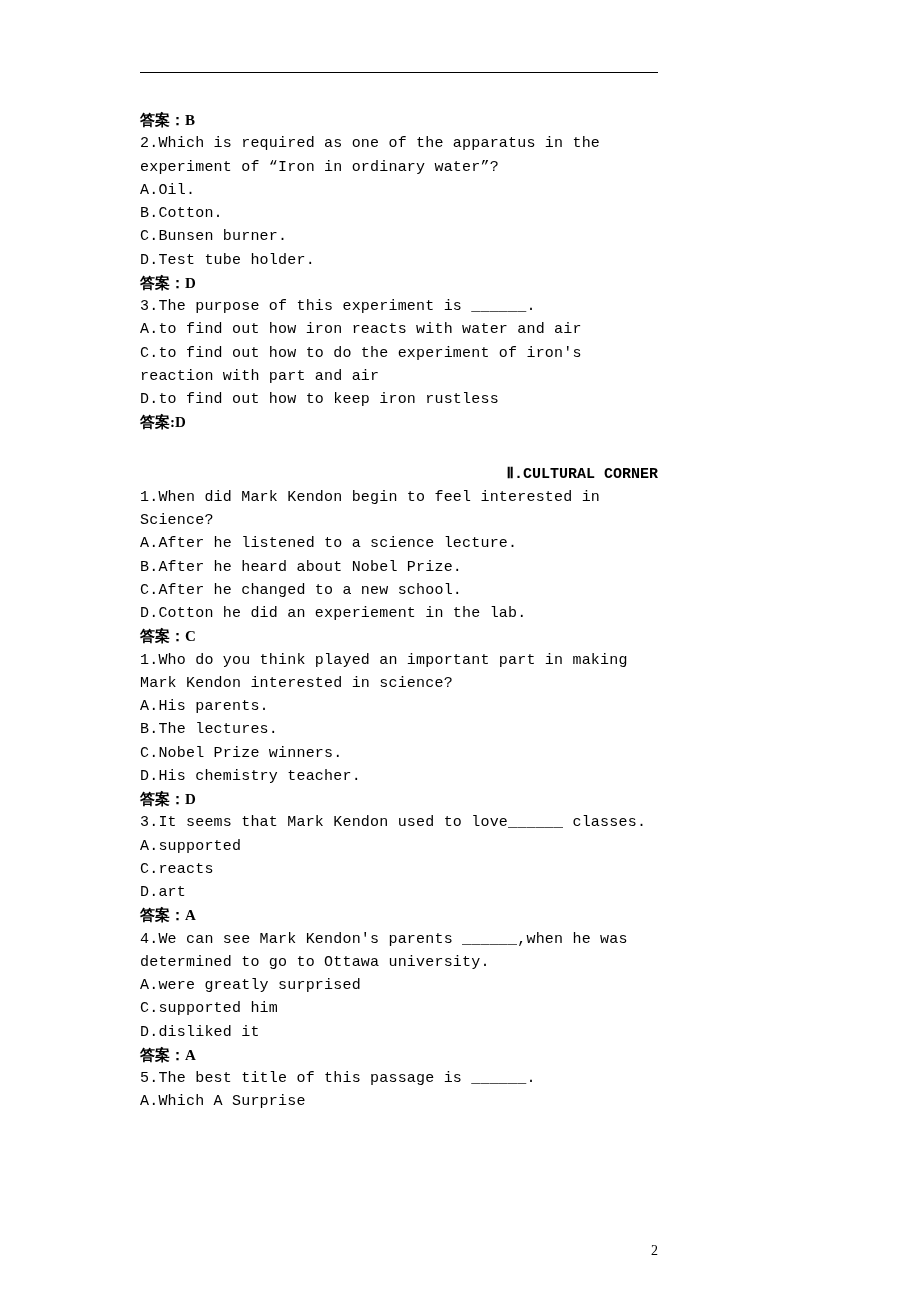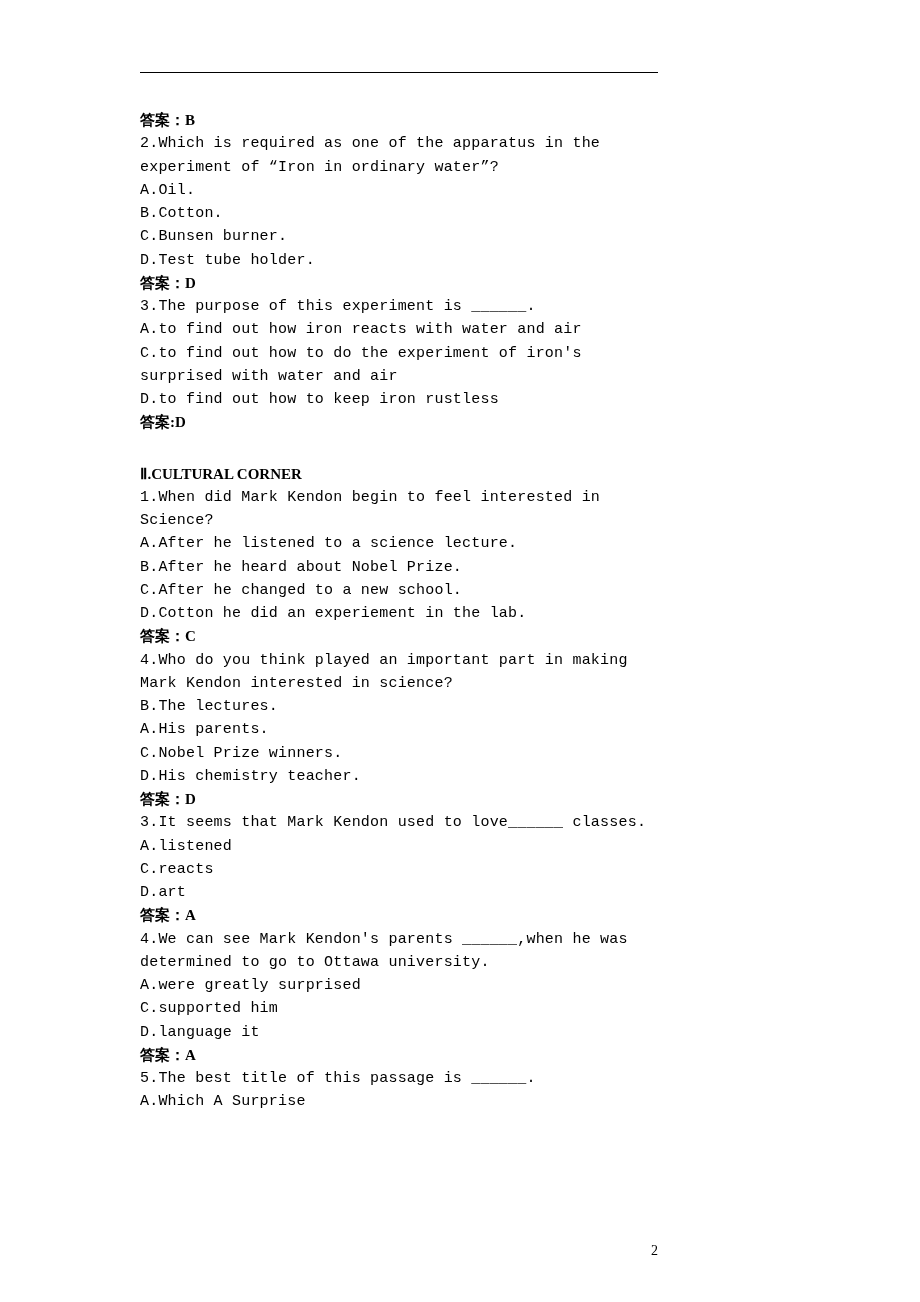--- a/index.html
+++ b/index.html
@@ -24,23 +24,24 @@
     margin: 0 0 36px 0;
   }
   .mono {
     font-family: "Courier New", monospace;
     letter-spacing: 0.2px;
   }
   .bold {
     font-weight: bold;
   }
   .section-title {
-    font-family: Liberation Serif, serif;
+    font-family: Liberation Mono, monospace;
     font-weight: bold;
     margin-top: 14px;
+    text-align: right;
   }
   .line {
     white-space: pre-wrap;
   }
   .pagenum {
     position: absolute;
     bottom: 40px;
     right: 130px;
     font-family: "Times New Roman", serif;
     font-size: 14px;
@@ -55,51 +56,51 @@
   <div class="bold line">答案：B</div>
   <div class="mono line">2.Which is required as one of the apparatus in the experiment of “Iron in ordinary water”?</div>
   <div class="mono line">A.Oil.</div>
   <div class="mono line">B.Cotton.</div>
   <div class="mono line">C.Bunsen burner.</div>
   <div class="mono line">D.Test tube holder.</div>
   <div class="bold line">答案：D</div>
 
   <div class="mono line">3.The purpose of this experiment is ______.</div>
   <div class="mono line">A.to find out how iron reacts with water and air</div>
-  <div class="mono line">C.to find out how to do the experiment of iron's surprised with water and air</div>
+  <div class="mono line">C.to find out how to do the experiment of iron's reaction with part and air</div>
   <div class="mono line">D.to find out how to keep iron rustless</div>
   <div class="bold line">答案:D</div>
 
   <div style="height:14px"></div>
 
   <div class="bold section-title line">Ⅱ.CULTURAL CORNER</div>
 
   <div class="mono line">1.When did Mark Kendon begin to feel interested in Science?</div>
   <div class="mono line">A.After he listened to a science lecture.</div>
   <div class="mono line">B.After he heard about Nobel Prize.</div>
   <div class="mono line">C.After he changed to a new school.</div>
   <div class="mono line">D.Cotton he did an experiement in the lab.</div>
   <div class="bold line">答案：C</div>
 
-  <div class="mono line">4.Who do you think played an important part in making Mark Kendon interested in science?</div>
+  <div class="mono line">1.Who do you think played an important part in making Mark Kendon interested in science?</div>
+  <div class="mono line">A.His parents.</div>
   <div class="mono line">B.The lectures.</div>
-  <div class="mono line">A.His parents.</div>
   <div class="mono line">C.Nobel Prize winners.</div>
   <div class="mono line">D.His chemistry teacher.</div>
   <div class="bold line">答案：D</div>
 
   <div class="mono line">3.It seems that Mark Kendon used to love______ classes.</div>
-  <div class="mono line">A.listened</div>
+  <div class="mono line">A.supported</div>
   <div class="mono line">C.reacts</div>
   <div class="mono line">D.art</div>
   <div class="bold line">答案：A</div>
 
   <div class="mono line">4.We can see Mark Kendon's parents ______,when he was determined to go to Ottawa university.</div>
   <div class="mono line">A.were greatly surprised</div>
   <div class="mono line">C.supported him</div>
-  <div class="mono line">D.language it</div>
+  <div class="mono line">D.disliked it</div>
   <div class="bold line">答案：A</div>
 
   <div class="mono line">5.The best title of this passage is ______.</div>
   <div class="mono line">A.Which A Surprise</div>
 
   <div class="pagenum">2</div>
 </div>
 
 </body></html>

